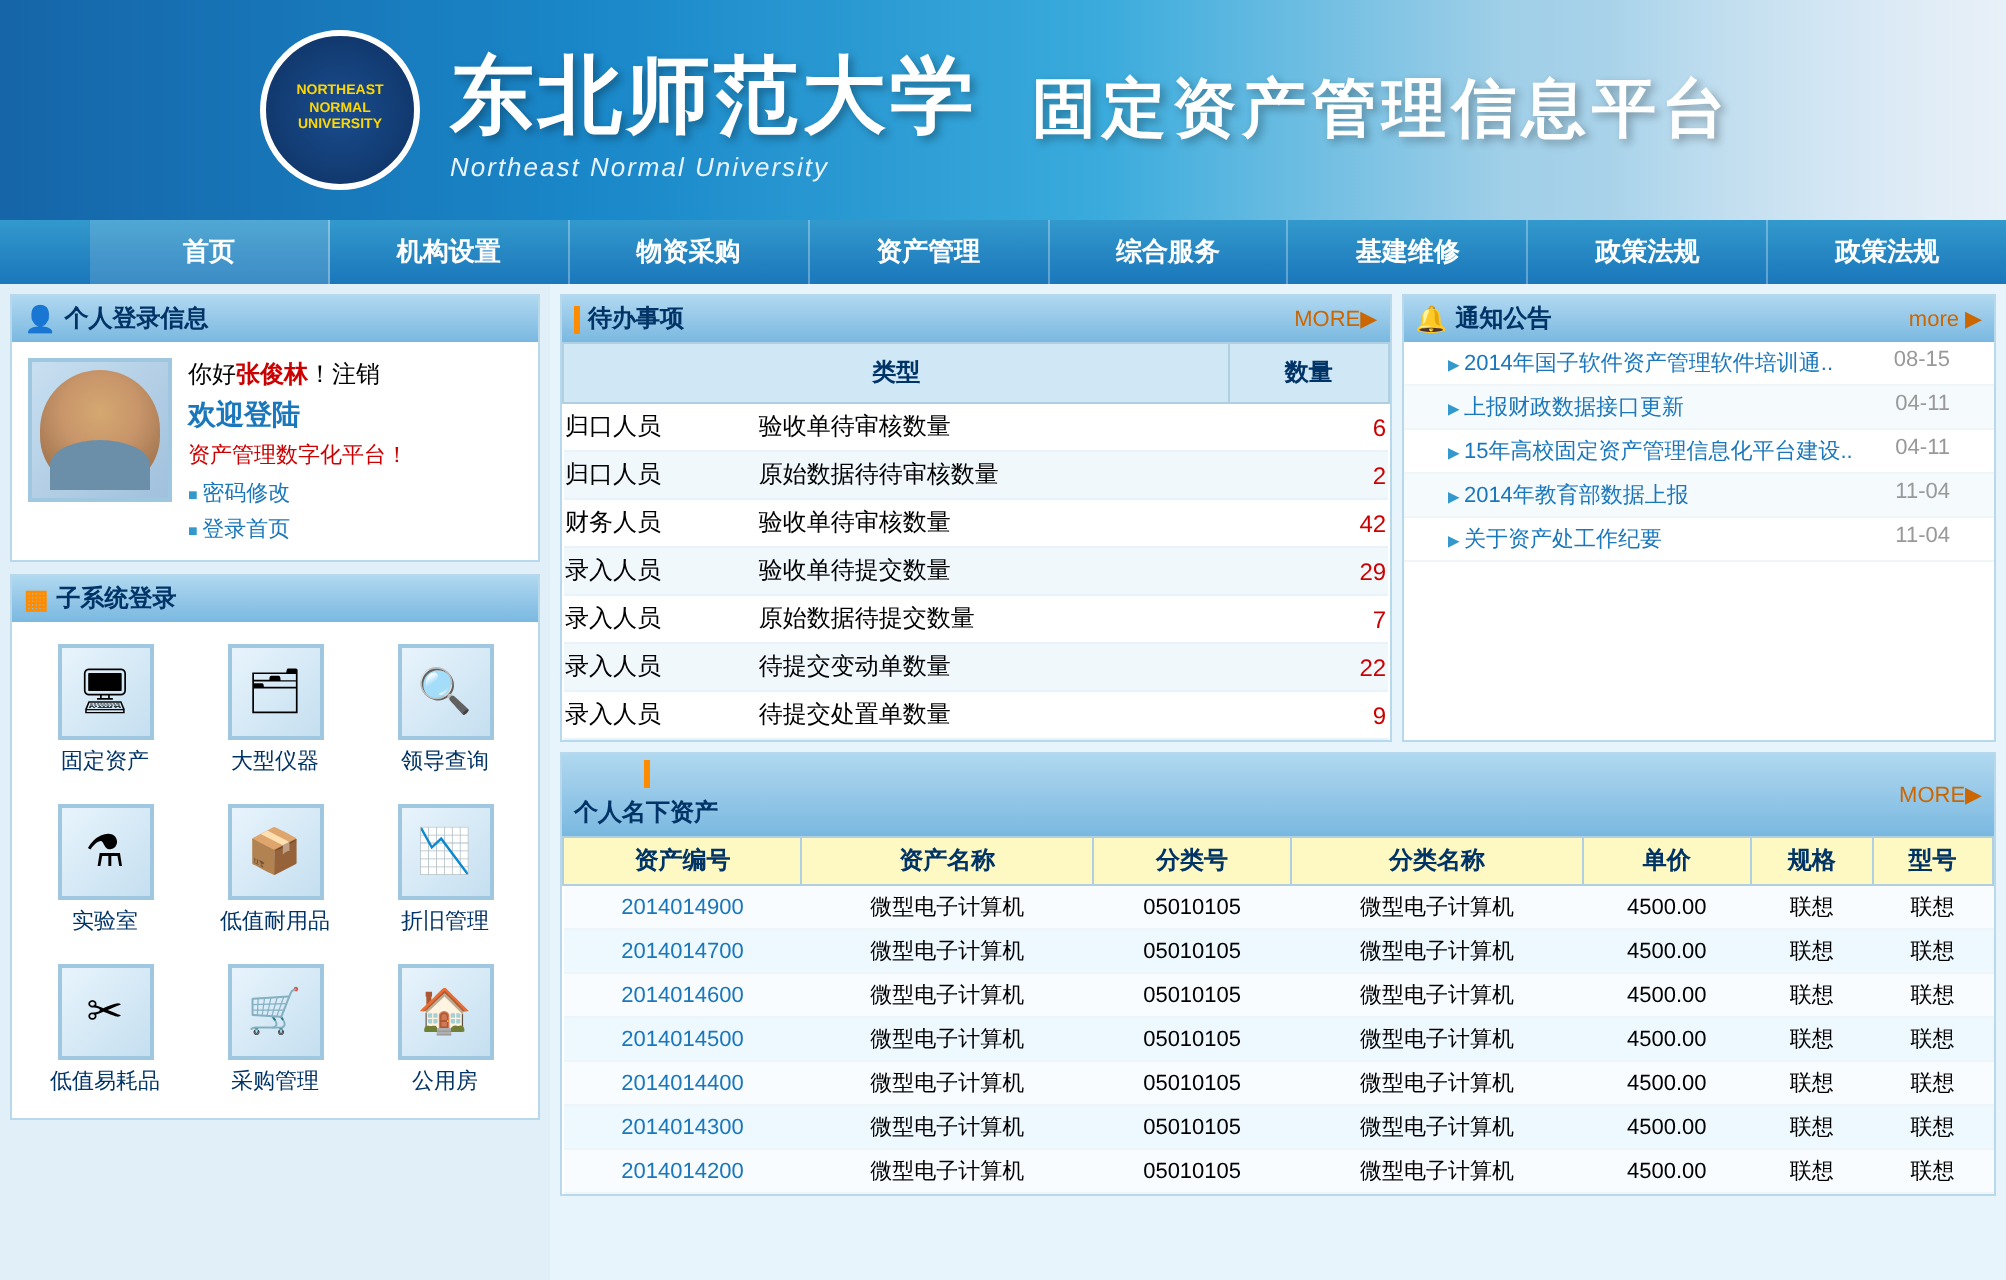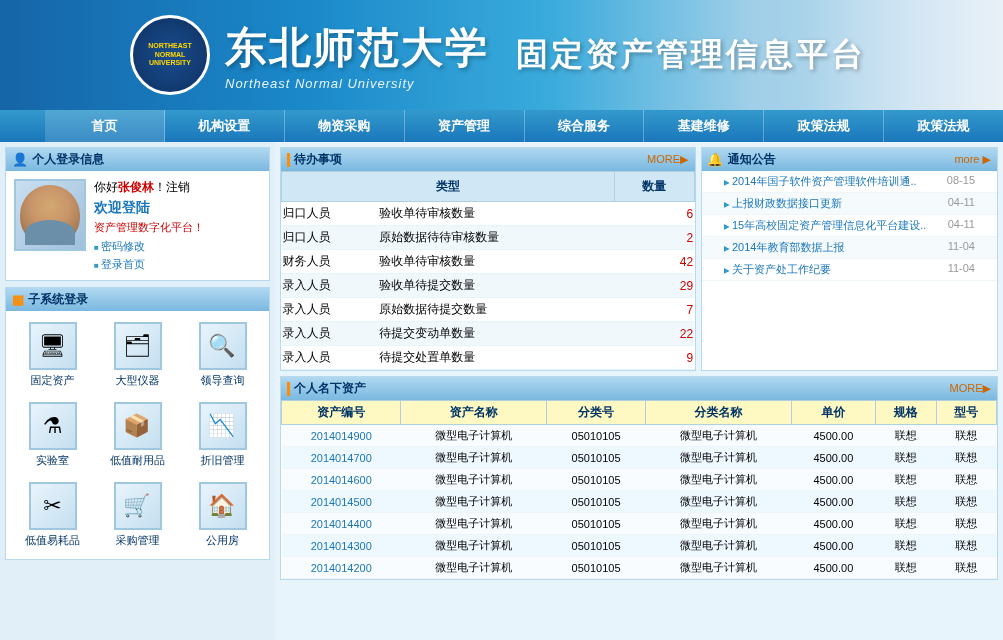--- a/index.html
+++ b/index.html
@@ -233,21 +233,21 @@
     
     #assets-section {
       background: #fff;
       border: 1px solid #b8d8ec;
     }
     #assets-header {
       background: linear-gradient(to bottom, #b0d8f0, #7ab8e0);
       padding: 3px 6px;
       display: flex; justify-content: space-between; align-items: center;
     }
-    #assets-title { font-weight: bold; color: #003366; display: flex; align-items: center; gap: 4px; }
+    #assets-title { font-weight: bold; color: #003366; display: flex; align-items: center; gap: 4px; flex-direction: column; }
 
     #assets-table { width: 100%; border-collapse: collapse; }
     #assets-table th {
       background: #fef9c3;
       padding: 3px 6px;
       text-align: center;
       font-size: 12px;
       border: 1px solid #b0cfe0;
       color: #003366;
     }

